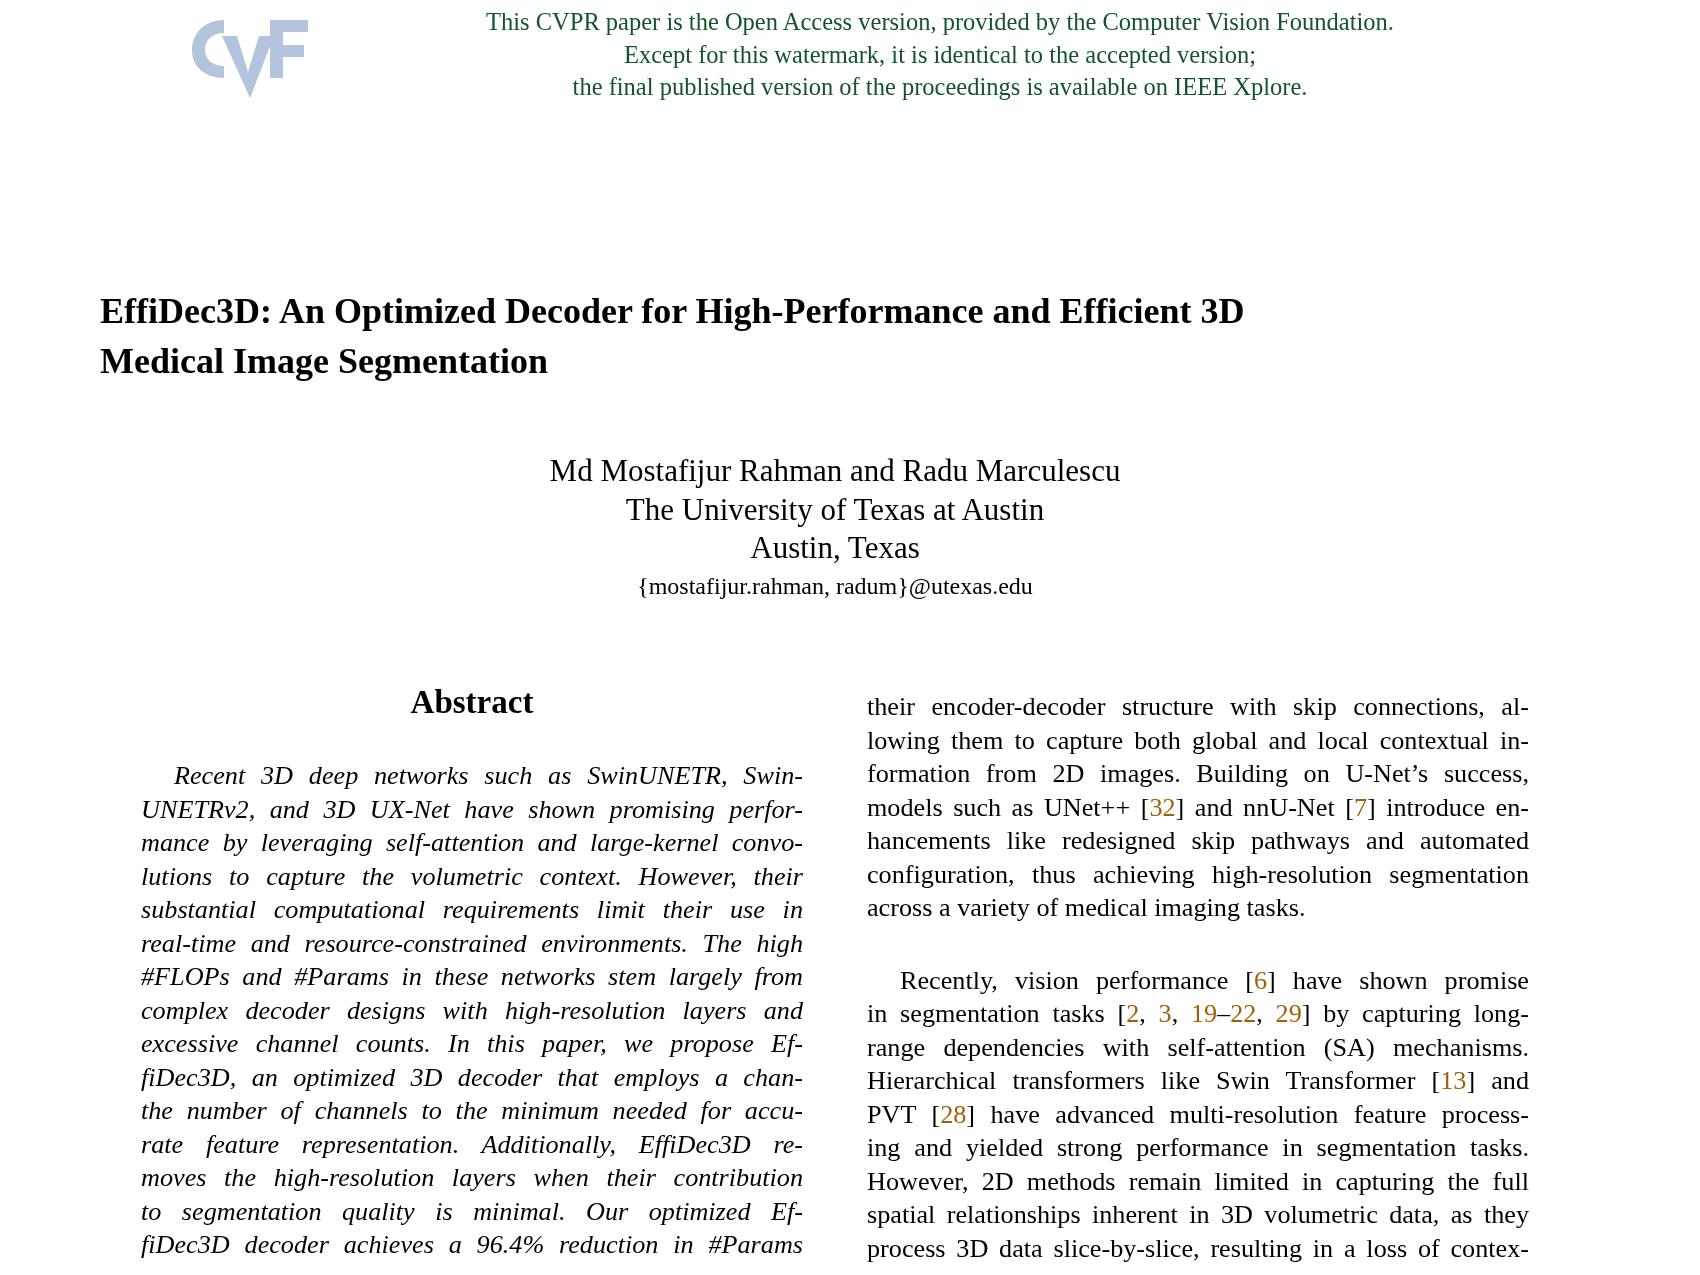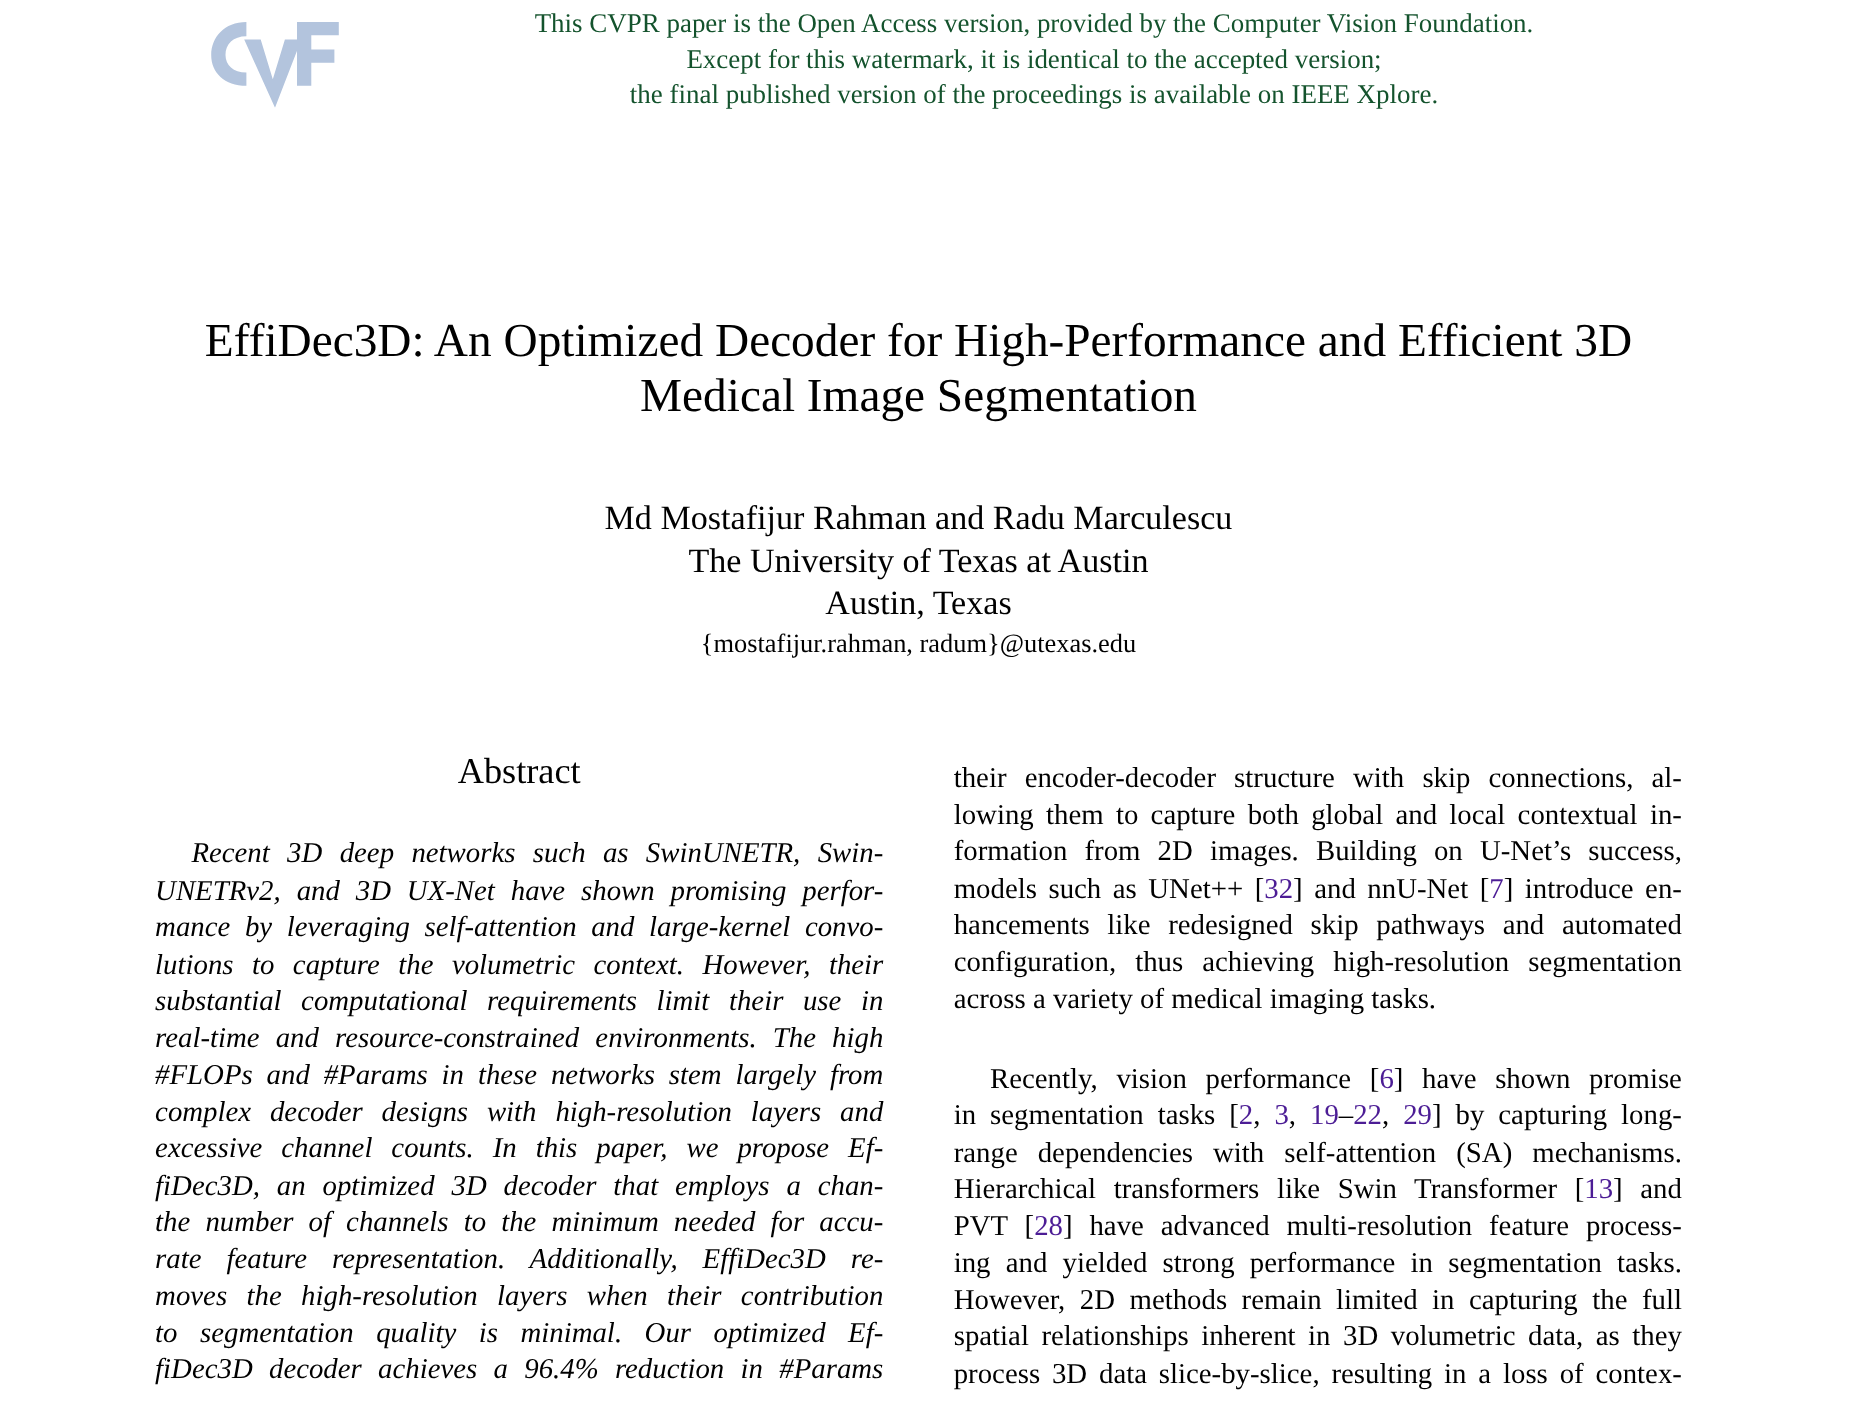--- a/index.html
+++ b/index.html
@@ -5,41 +5,41 @@
     html, body { margin: 0; padding: 0; background: #ffffff; }
     body { width: 1700px; height: 1275px; overflow: hidden; position: relative;
            font-family: "Liberation Serif", "DejaVu Serif", serif; color: #000; }
     .page { position: absolute; left: 0; top: 0; width: 1700px; height: 1275px; }
 
     .cvf-logo { position: absolute; left: 188px; top: 14px; width: 122px; height: 84px; }
     .watermark { position: absolute; left: 380px; top: 6px; width: 1120px; text-align: center;
                  color: #14532d; font-size: 24.5px; line-height: 32.5px; }
     .watermark div { white-space: nowrap; }
 
-    .title { position: absolute; left: 100px; top: 286px; width: 1470px; text-align: center;
-             font-weight: normal; font-size: 43px; line-height: 50px; }
+    .title { position: absolute; left: 100px; top: 286px; width: 1470px; text-align: left;
+             font-weight: bold; font-size: 36px; line-height: 50px; }
     .title div { white-space: nowrap; }
 
     .authors { position: absolute; left: 330px; top: 452px; width: 1010px; text-align: center;
                font-size: 31px; line-height: 38.5px; }
     .authors div { white-space: nowrap; }
     .email { font-family: Liberation Serif, serif; font-size: 24px;
              line-height: 36px; }
 
     .col { position: absolute; width: 662px; font-size: 26.2px; line-height: 33.5px; }
     .col-left { left: 141px; top: 682px; }
     .col-right { left: 867px; top: 690px; }
-    .section-heading { text-align: center; font-weight: normal; font-size: 33px; line-height: 40px;
+    .section-heading { text-align: center; font-weight: bold; font-size: 33px; line-height: 40px;
                        margin-bottom: 36px; }
     .abstract { font-style: italic; }
     .line { white-space: nowrap; text-align: justify; text-align-last: justify; height: 33.5px; }
     .line.last { text-align-last: left; }
     .line.indent { padding-left: 33px; margin-top: 37px; }
     .para-gap { height: 2px; }
-    .cite { color: #4c1d95; }
+    .cite { color: #a16207; }
   </style>
 </head>
 <body>
 
 <div class="page">
 
   <svg class="cvf-logo" viewBox="0 0 122 84">
     <path d="M36 6 C16 6 4 20 4 36 C4 52 16 64 36 64 L36 52 C24 52 17 45 17 36 C17 26 24 19 36 19 Z" fill="#b3c4dd"></path>
     <path d="M34 22 L49 22 L60 58 L71 22 L86 22 L62 84 Z" fill="#b3c4dd"></path>
     <path d="M82 6 L120 6 L120 18 L95 18 L95 31 L116 31 L116 43 L95 43 L95 64 L82 64 Z" fill="#b3c4dd"></path>

